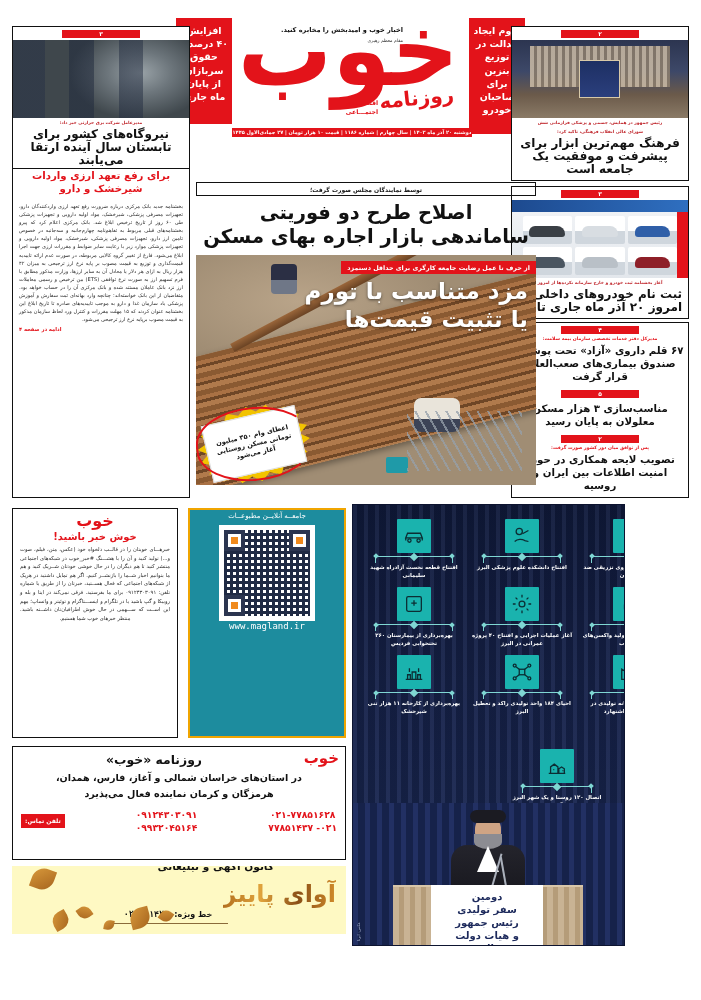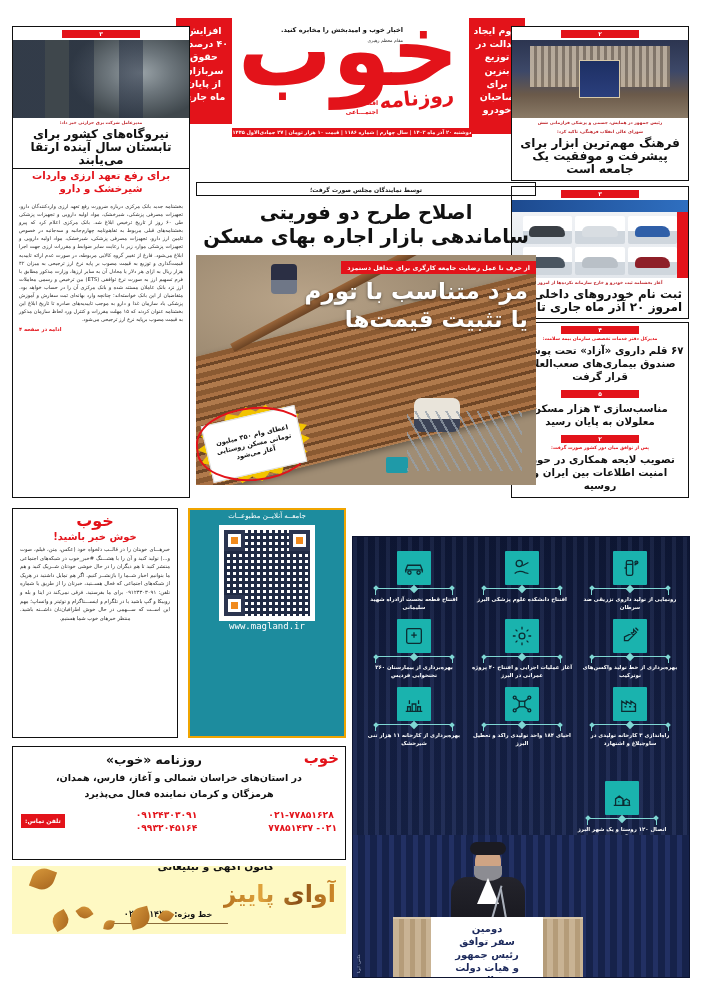--- a/index.html
+++ b/index.html
@@ -293,21 +293,21 @@
   
   .repad { position:absolute; left:12px; top:746px; width:334px; height:114px; }
   .repad-logo {
     position:absolute; right:6px; top:2px; font-size:15px; font-weight:bold;
     color:#e3131a; letter-spacing:-1px;
   }
   .repad-t1 { font-size:12.4px; font-weight:bold; color:#111; text-align:center; padding:5px 56px 0 6px; }
   .repad-t2 { font-size:9.6px; font-weight:bold; color:#111; text-align:center; line-height:14px; padding:4px 8px 2px 8px; }
   .repad-phones { display:flex; align-items:center; justify-content:space-between; padding:5px 8px 0 8px; }
   .ph-tag { background:#e3131a; color:#fff; font-size:6px; font-weight:bold; padding:3px 4px; line-height:8px; }
-  .ph-col { color:#e3131a; font-size:9.2px; font-weight:bold; line-height:13px; text-align:left; }
+  .ph-col { color:#e3131a; font-size:9.2px; font-weight:bold; line-height:13px; text-align:center; }
 
   
   .avaad {
     position:absolute; left:12px; top:866px; width:334px; height:68px;
     background:#fef9c3; overflow:hidden;
   }
   .ava-title {
     position:absolute; right:10px; top:14px; font-size:24px; font-weight:bold;
     background: linear-gradient(90deg,#b3701f,#e0a33c,#8a4f16,#d08a2a);
     -webkit-background-clip:text; background-clip:text; color:transparent;
@@ -317,21 +317,21 @@
     position:absolute; right:72px; top:-6px; font-size:10.6px; font-weight:bold; color:#111;
   }
   .ava-line { position:absolute; left:96px; top:36px; width:120px; text-align:center; }
   .ava-line .lab { font-size:8px; font-weight:bold; color:#111; }
   .ava-line .num { font-size:8.4px; font-weight:bold; color:#111; font-family:"DejaVu Sans Mono", monospace; letter-spacing:.5px; }
   .ava-line .rule { border-top:1px solid #8a6b3a; margin-top:2px; }
   .leaf { position:absolute; border-radius:60% 0 60% 0; background:linear-gradient(135deg,#d99a3c,#a5631d); }
 
   
   .info {
-    position:absolute; left:352px; top:536px; width:338px; height:442px;
+    position:absolute; left:352px; top:504px; width:273px; height:442px;
     background: linear-gradient(180deg,#101a3c 0%,#16224a 40%,#1b2a56 100%);
     overflow:hidden; border:1px solid #0d1430;
   }
   .info .curtain {
     position:absolute; inset:0;
     background: repeating-linear-gradient(90deg,
       rgba(255,255,255,.045) 0 4px, rgba(0,0,0,.16) 4px 11px);
   }
   .info-grid {
     position:absolute; left:8px; top:14px; width:322px;
@@ -722,21 +722,21 @@
         <div class="head"></div>
         <div class="turban"></div>
         <div class="beard"></div>
         <div class="collar"></div>
       </div>
       <div class="pod-mic1"></div>
       <div class="pod-mic2"></div>
       <div class="pod-desk"></div>
       <div class="pod-card">
         <div class="t">دومین</div>
-        <div class="t">سفر توافق</div>
+        <div class="t">سفر تولیدی</div>
         <div class="t">رئیس جمهور</div>
         <div class="t">و هیات دولت</div>
         <div class="t">به البرز؛</div>
 
       </div>
     </div>
 
     <div class="info-credit">عکس: ایرنا</div>
   </div>
 

